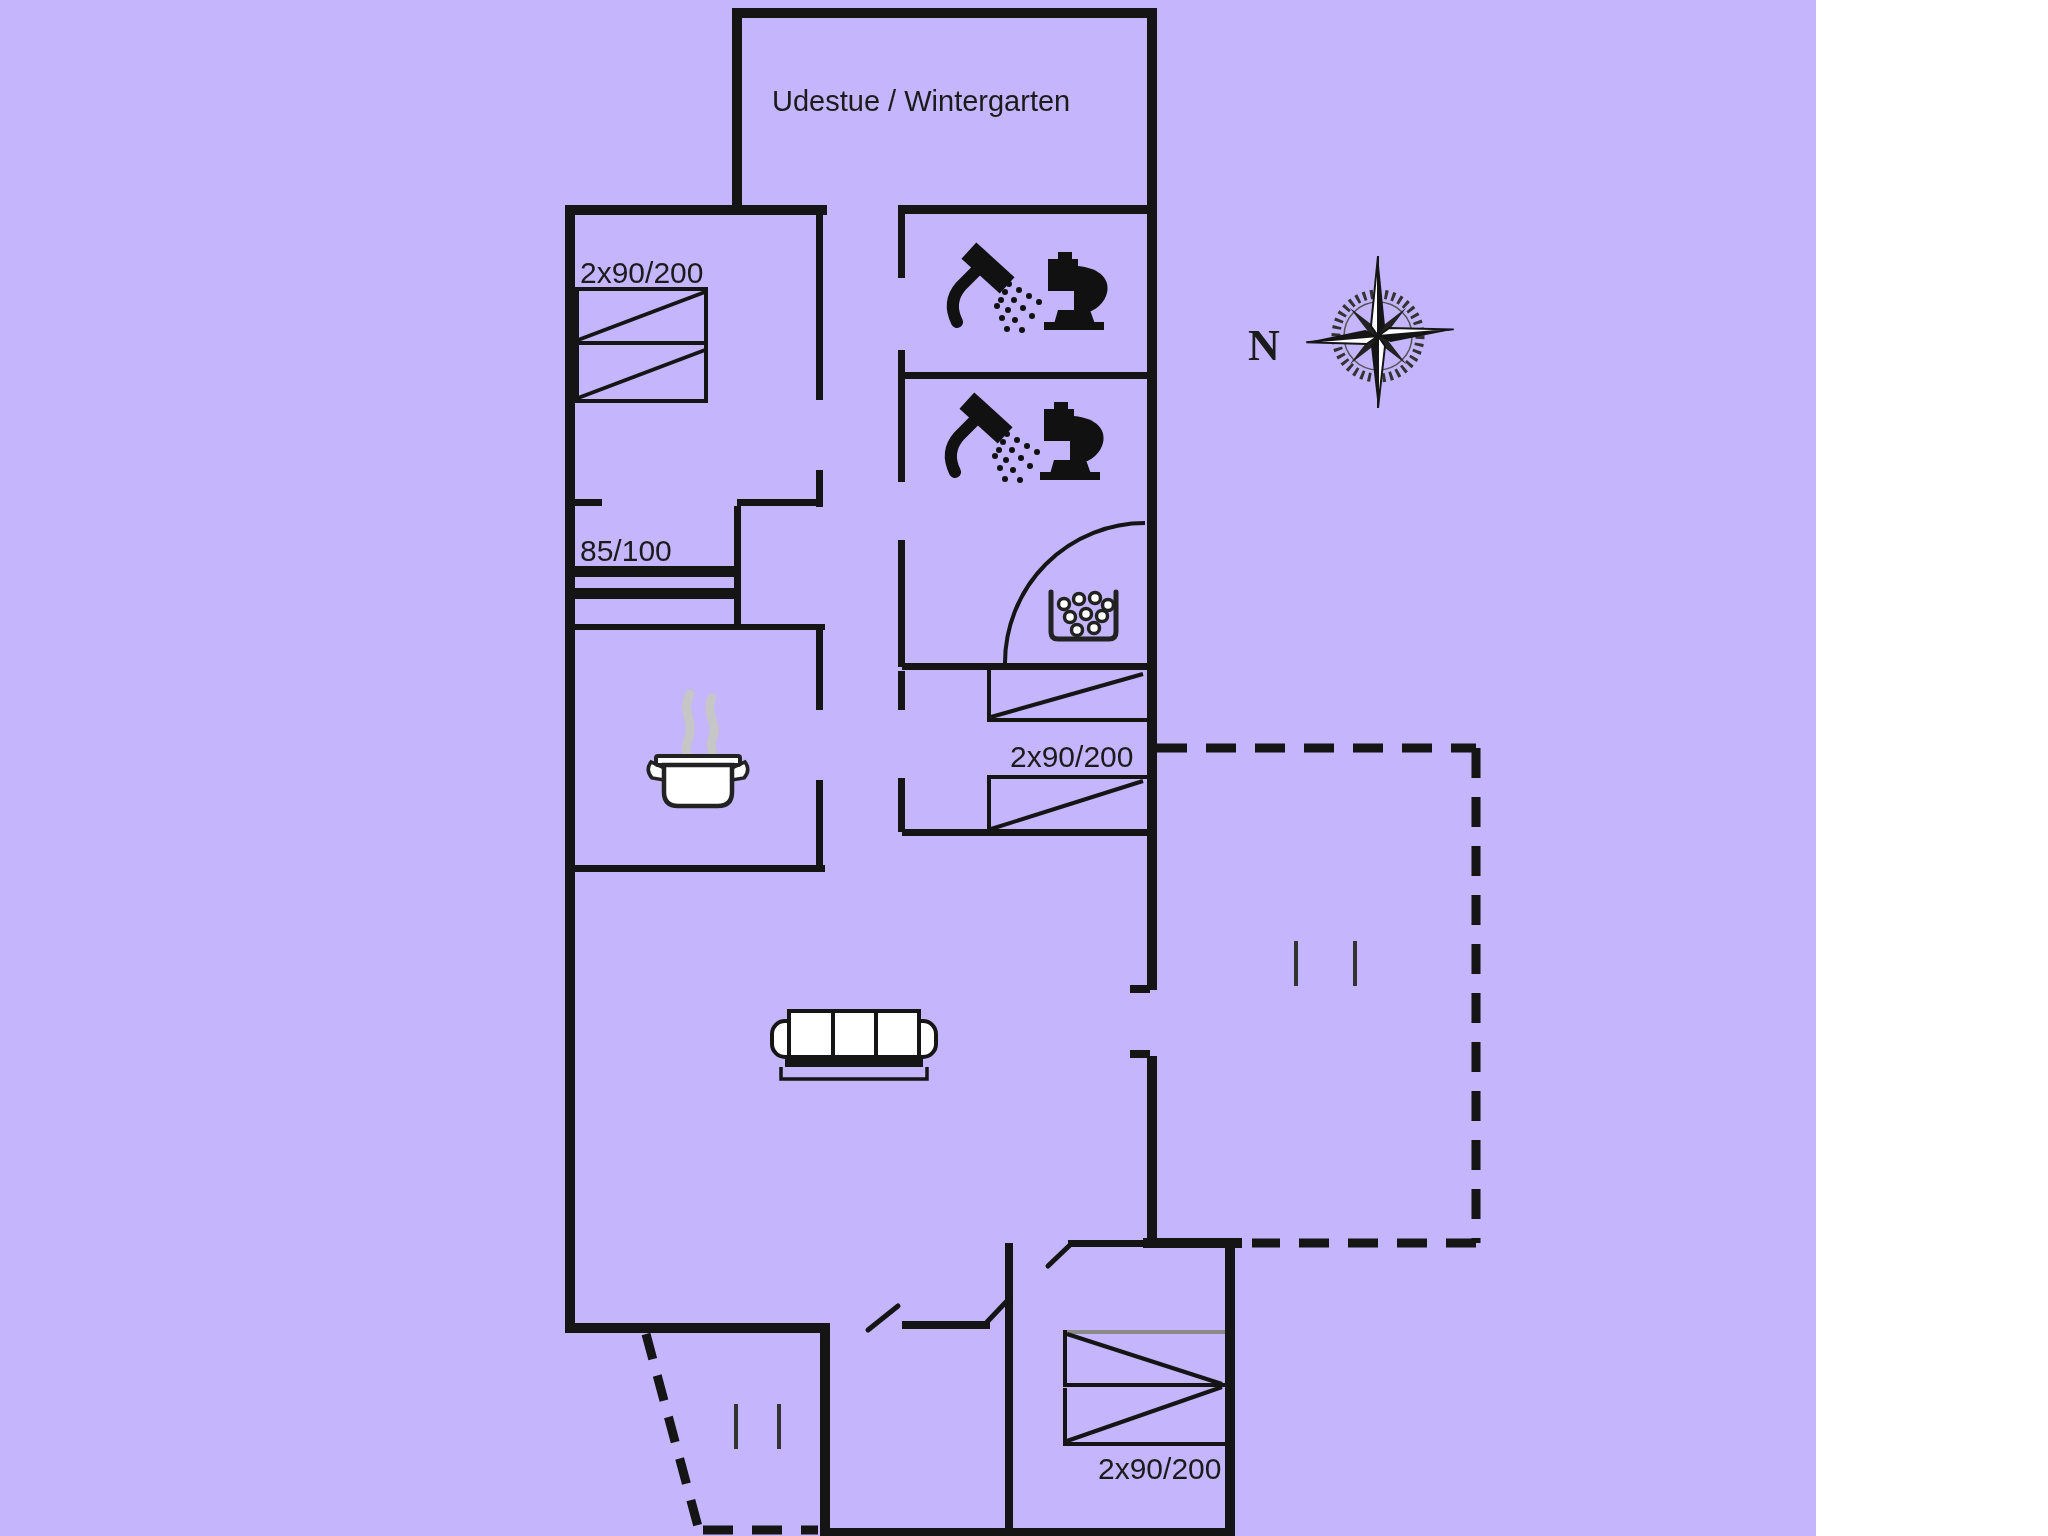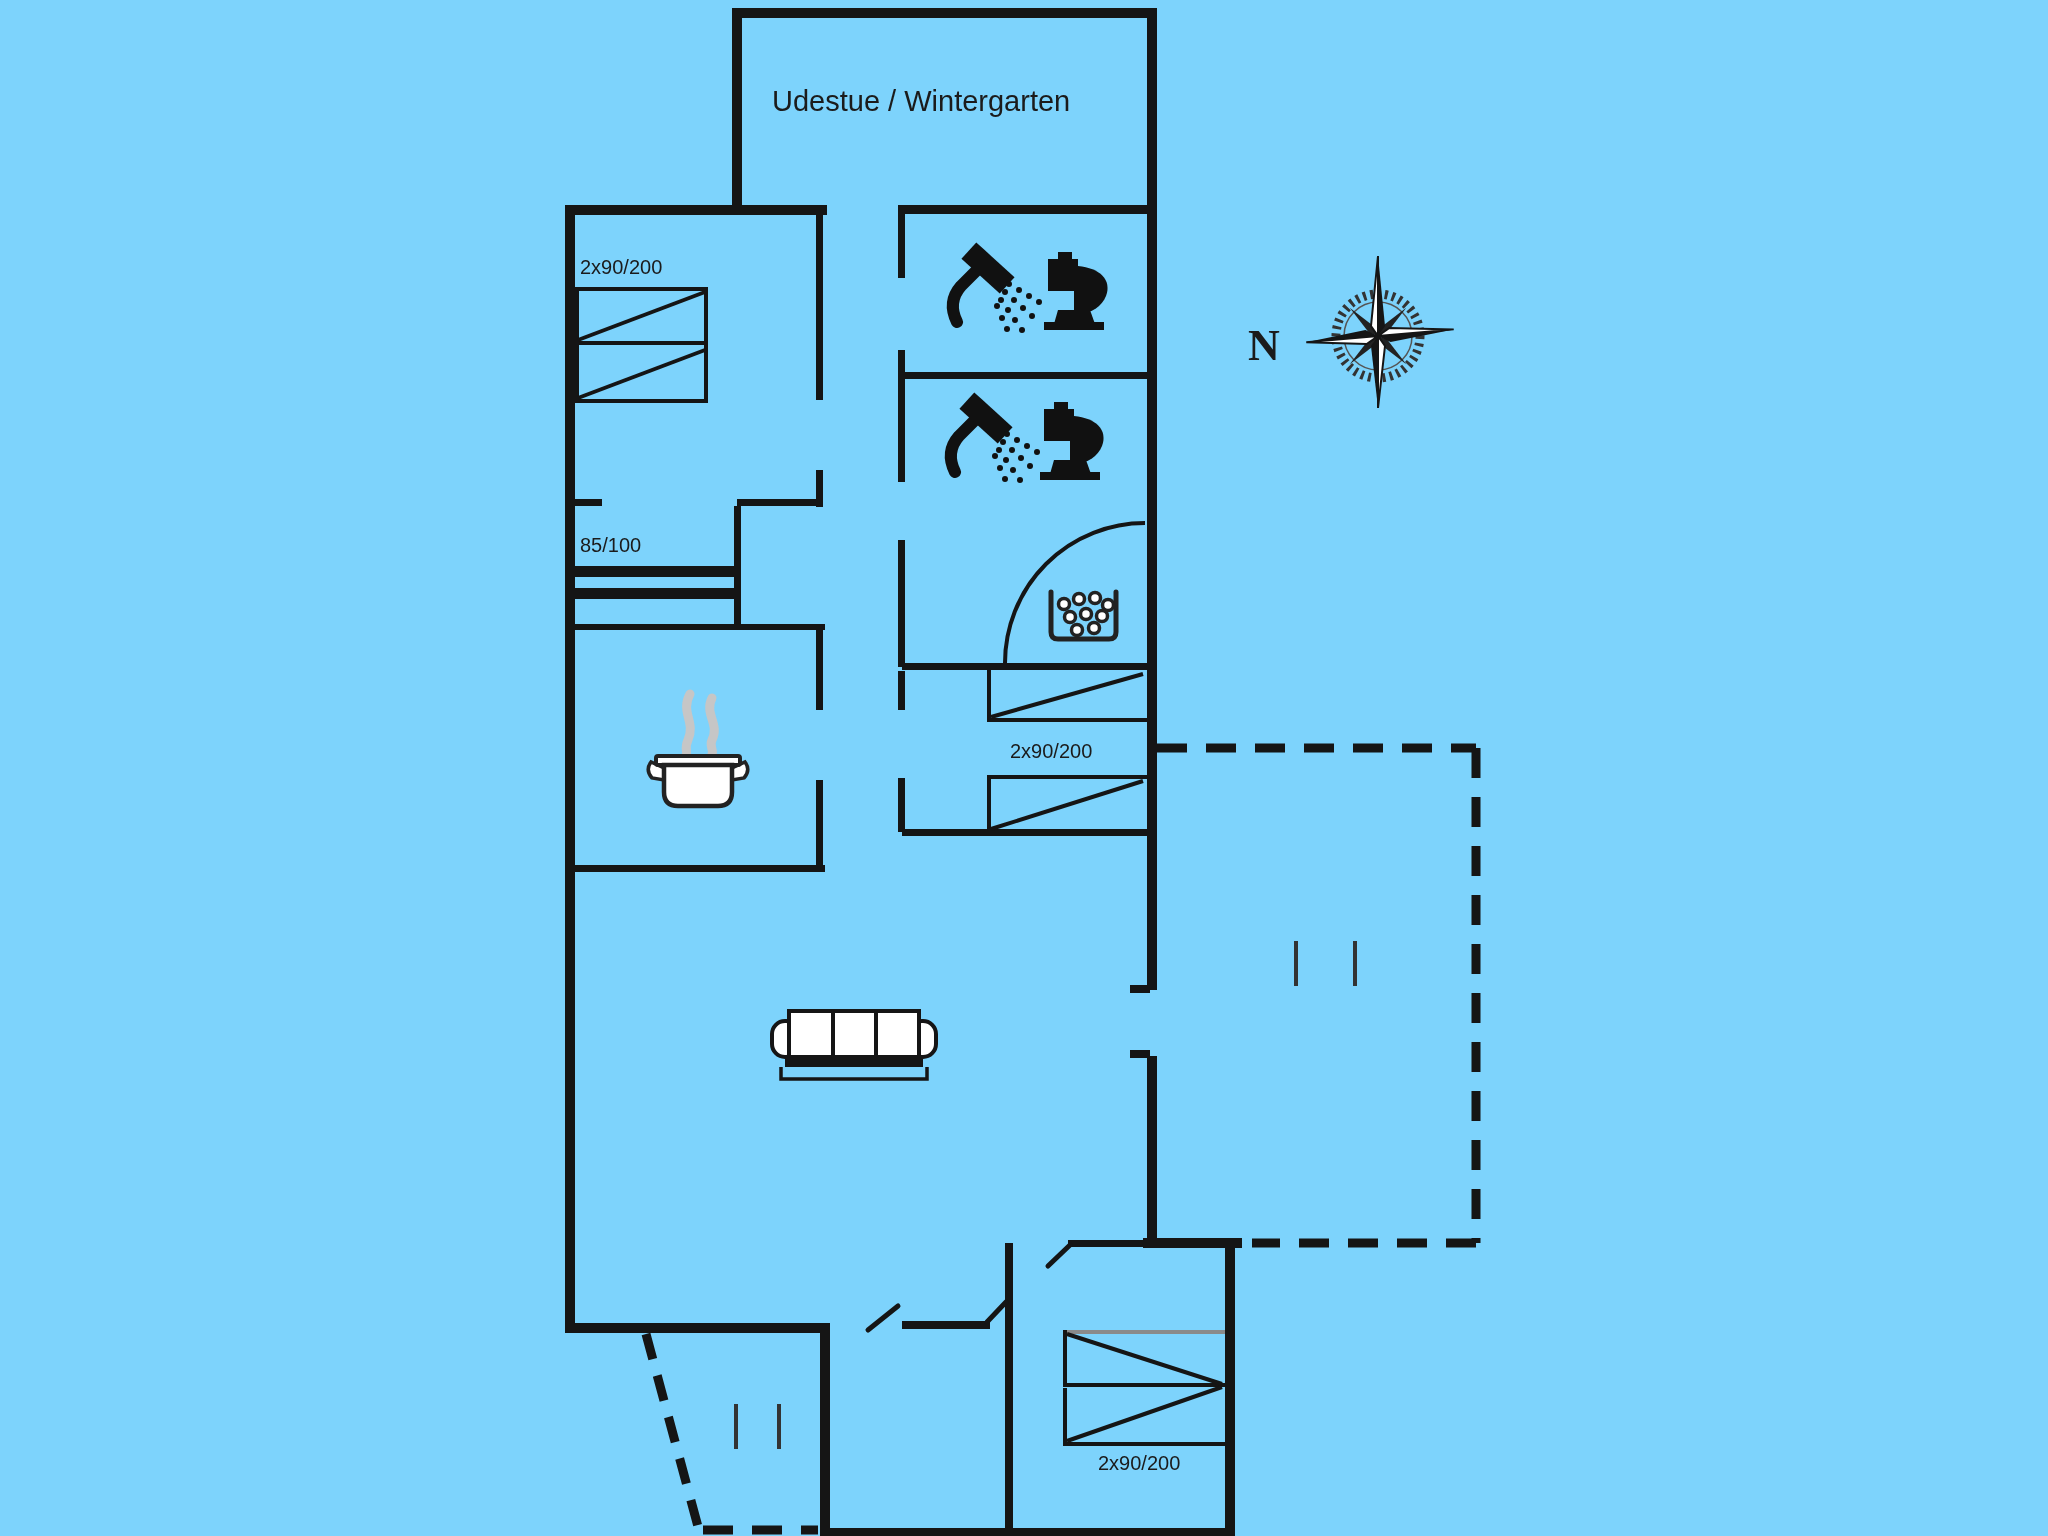--- a/index.html
+++ b/index.html
@@ -1,21 +1,21 @@
 <!DOCTYPE html>
 <html><head>
 <meta charset="utf-8">
 <style>
   html,body{margin:0;padding:0;background:#ffffff;}
   .stage{
-    position:relative;width:2048px;height:1536px;background:#7dd3fc;
+    position:relative;width:1816px;height:1536px;background:#c4b5fd;
     font-family:"Liberation Sans",sans-serif;overflow:hidden;
   }
   .w{position:absolute;background:#151515;}
-  .lbl{position:absolute;color:#1b1b1b;font-size:20px;line-height:1.1;white-space:nowrap;}
+  .lbl{position:absolute;color:#1b1b1b;font-size:30px;line-height:1.1;white-space:nowrap;}
   .lbl-room{font-size:29px;}
   .lbl-n{font-family:"Liberation Serif",serif;font-weight:700;font-size:44px;}
   .bedframe{position:absolute;border:4px solid #151515;}
   .edge{position:absolute;background:#151515;}
   .edge-gray{position:absolute;background:#8a8a8a;}
   svg.ov{position:absolute;left:0;top:0;}
 </style>
 </head>
 <body>
 

